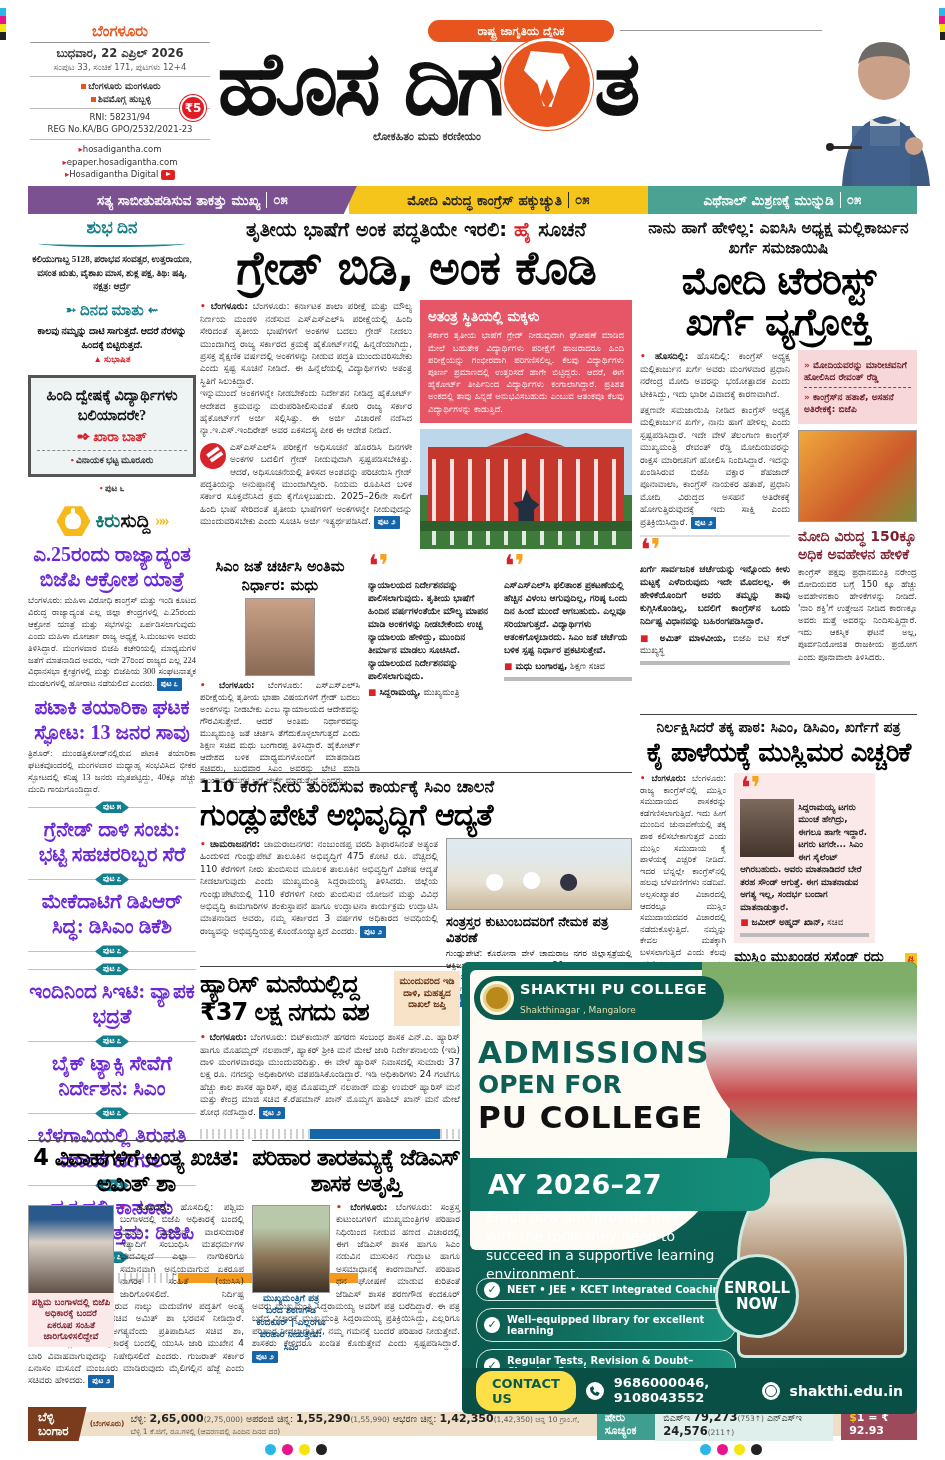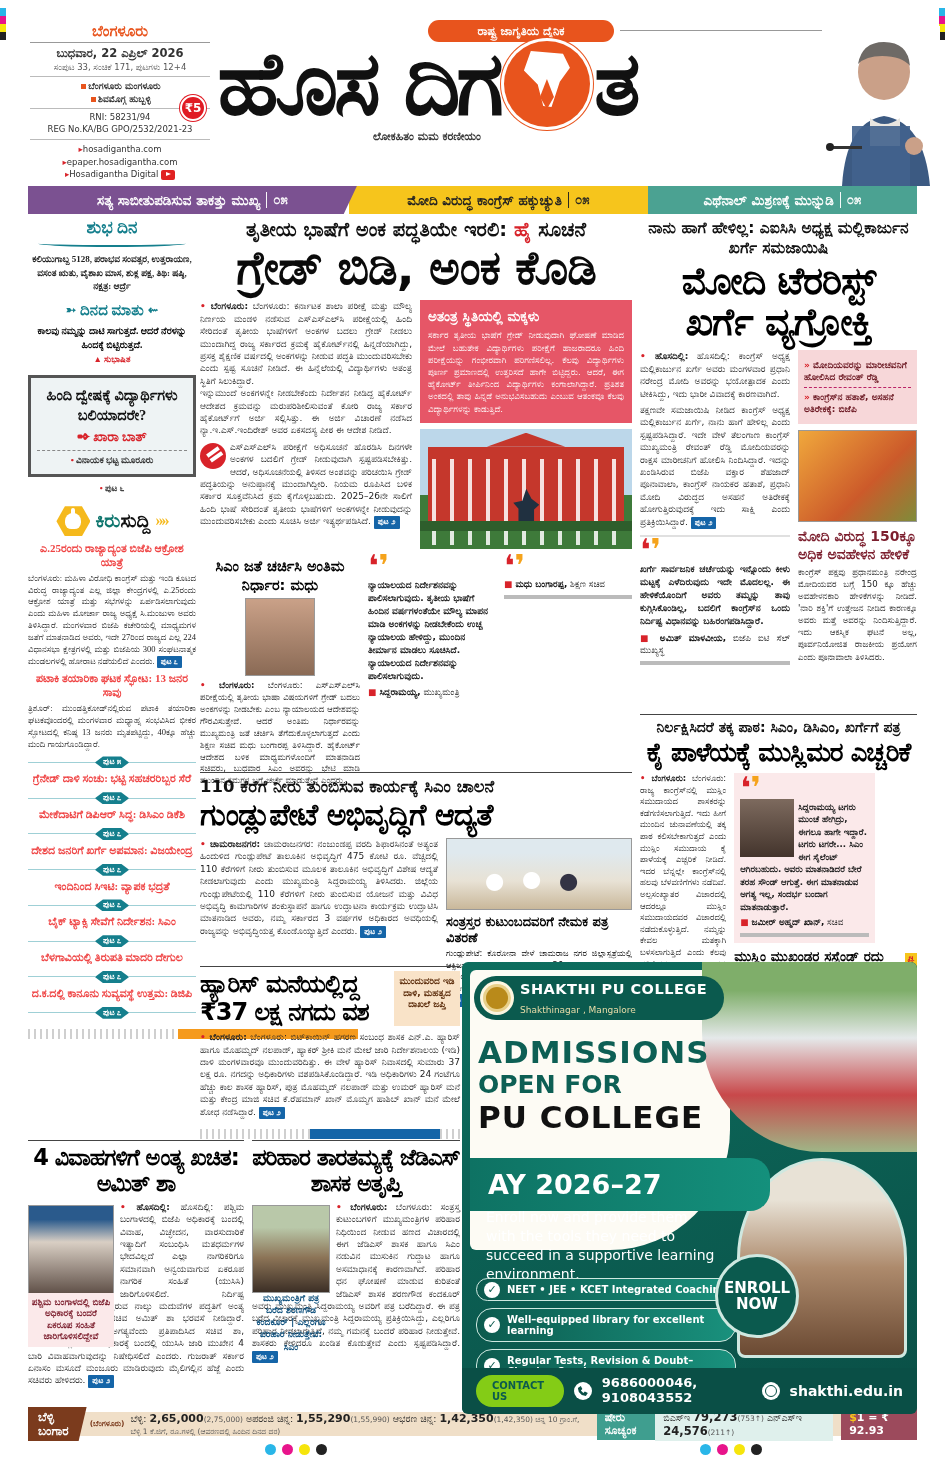--- a/index.html
+++ b/index.html
@@ -67,21 +67,21 @@
   .khara-a:before{content:"• "; color:#d8232a;}
   .page-tag-sm { font-size:8.5px; font-weight:bold; color:#444; text-align:center; margin-top:6px; }
   .page-tag-sm:before{content:"• "; color:#d8232a;}
   .kiru { display:flex; align-items:center; justify-content:center; gap:5px; margin:12px 0 6px; }
   .kiru-hex { width:34px; height:30px; background:#f5b91c; clip-path:polygon(25% 0,75% 0,100% 50%,75% 100%,25% 100%,0 50%); display:flex; align-items:center; justify-content:center; }
   .kiru-hand { width:16px; height:16px; background:#fff; border-radius:50% 50% 40% 40%; position:relative;}
   .kiru-hand:after{content:""; position:absolute; left:6px; top:-5px; width:4px; height:9px; background:#fff; border-radius:2px;}
   .kiru-txt { font-size:19px; font-weight:bold; }
   .kiru-txt .r { color:#0f766e; } .kiru-txt .b{ color:#111; }
   .chev { color:#f5b91c; font-weight:bold; font-size:16px; letter-spacing:-2px; }
-  .brief-h { font-size:11px; font-weight:bold; text-align:center; line-height:1.25; color:#ef4444; margin-top:4px;}
+  .brief-h { font-size:20px; font-weight:bold; text-align:center; line-height:1.25; color:#6d28d9; margin-top:4px;}
   .brief-b { font-size:8.5px; color:#222; line-height:1.4; text-align:justify; margin-top:3px; }
   .brief-div { display:flex; align-items:center; margin:6px 0 2px; }
   .brief-div:before,.brief-div:after { content:""; flex:1; border-top:1.5px solid #9fd0d6; }
   .brief-div span { background:#157f8d; color:#fff; font-size:8px; font-weight:bold; padding:1px 8px; clip-path:polygon(8px 0,calc(100% - 8px) 0,100% 50%,calc(100% - 8px) 100%,8px 100%,0 50%); }
   .tick-bar { height:10px; background:repeating-linear-gradient(90deg,#cfcfcf 0 2px,#fff 2px 6px); position:relative; margin-top:10px;}
   .tick-bar .seg { position:absolute; top:0; height:10px; }
 
   
   .lead { position:absolute; left:200px; top:218px; width:432px; }
   .lead-kicker { font-size:19.5px; text-align:center; }
@@ -172,21 +172,21 @@
   .ad-head .a3 { font-size:31px; font-weight:bold; color:#111; letter-spacing:1px; }
   .ad-campus { position:absolute; right:0; top:0; width:215px; height:190px; background:linear-gradient(#7fae6a 15%, #e5e9ea 40%, #c8484a 70%, #9fb687); border-radius:0 6px 0 120px; }
   .ad-ay { position:absolute; left:8px; top:196px; width:300px; height:53px; background:linear-gradient(90deg,#0e7263,#14907c); color:#fff; font-size:27px; font-weight:bold; display:flex; align-items:center; padding-left:18px; border-radius:0 20px 20px 0; z-index:4;}
   .ad-enroll-txt { position:absolute; left:24px; top:246px; width:230px; color:#fff; font-size:14px; line-height:1.35; z-index:4;}
   .ad-bullets { position:absolute; left:14px; top:316px; width:260px; display:flex; flex-direction:column; gap:7px; z-index:4;}
   .ad-b { background:linear-gradient(90deg,#0c5a4e,#19917d); border:1.5px solid #cfe8e0; color:#fff; font-size:10px; font-weight:bold; border-radius:16px; padding:5px 8px 5px 30px; position:relative; }
   .ad-b:before { content:"✓"; position:absolute; left:7px; top:50%; transform:translateY(-50%); width:16px; height:16px; background:#fff; color:#0c5a4e; border-radius:50%; font-size:11px; font-weight:bold; text-align:center; line-height:16px;}
   .ad-students { position:absolute; right:10px; top:196px; width:170px; height:200px; border-radius:50% 50% 8px 8px; background:linear-gradient(#e8e2d6 20%, #ad8a6c 55%, #6b4a33); border:3px solid #cfe8e0; }
   .ad-enroll-btn { position:absolute; right:118px; top:292px; width:84px; height:84px; border-radius:50%; background:#0b5a4e; border:3px solid #cfe8e0; color:#fff; display:flex; flex-direction:column; align-items:center; justify-content:center; font-weight:bold; font-size:15px; line-height:1.1; z-index:5;}
   .ad-bottom { position:absolute; left:0; bottom:0; width:100%; height:46px; background:#0a4f46; display:flex; align-items:center; gap:10px; padding:0 14px; z-index:6;}
-  .contact-pill { background:#84cc16; color:#0b5a4e; font-weight:bold; font-size:10px; border-radius:16px; padding:5px 16px; }
+  .contact-pill { background:#fde047; color:#0b5a4e; font-weight:bold; font-size:13px; border-radius:16px; padding:5px 16px; }
   .phone-ic { width:18px; height:18px; border-radius:50%; background:#fff; position:relative; flex:0 0 auto;}
   .phone-ic:after{content:""; position:absolute; left:4px; top:4px; width:10px; height:10px; background:#0a4f46; clip-path:polygon(0 20%,30% 0,45% 30%,30% 45%,55% 70%,70% 55%,100% 70%,80% 100%,40% 90%,10% 60%);}
   .ad-phones { color:#fff; font-weight:bold; font-size:13px; line-height:1.15; }
   .globe-ic { width:18px; height:18px; border-radius:50%; background:#fff; position:relative; flex:0 0 auto;}
   .globe-ic:after{content:""; position:absolute; inset:3px; border:1.5px solid #0a4f46; border-radius:50%;}
   .ad-web { color:#fff; font-weight:bold; font-size:14px; }
 
   
   .shah { position:absolute; left:28px; top:1140px; width:216px; border-top:1.5px solid #444; padding-top:4px;}
   .b-head { font-size:22.5px; font-weight:bold; text-align:center; letter-spacing:-1px; line-height:1.15; }
@@ -333,21 +333,20 @@
         <span>ಪುಟ ೫</span>
       </div>
     <div class="brief-h">ಗ್ರೆನೇಡ್ ದಾಳಿ ಸಂಚು: ಭಟ್ಟಿ ಸಹಚರರಿಬ್ಬರ ಸೆರೆ</div>
     <div class="brief-div">
         <span>ಪುಟ ೭</span>
       </div>
     <div class="brief-h">ಮೇಕೆದಾಟಿಗೆ ಡಿಪಿಆರ್ ಸಿದ್ಧ: ಡಿಸಿಎಂ ಡಿಕೆಶಿ</div>
     <div class="brief-div">
         <span>ಪುಟ ೭</span>
       </div>
-    <div class="brief-h">ದೇಶದ ಜನರಿಗೆ ಖರ್ಗೆ ಅಪಮಾನ: ವಿಜಯೇಂದ್ರ</div>
     <div class="brief-div">
         <span>ಪುಟ ೭</span>
       </div>
     <div class="brief-h">ಇಂದಿನಿಂದ ಸಿಇಟಿ: ವ್ಯಾಪಕ ಭದ್ರತೆ</div>
     <div class="brief-div">
         <span>ಪುಟ ೭</span>
       </div>
     <div class="brief-h">ಬೈಕ್ ಟ್ಯಾಕ್ಸಿ ಸೇವೆಗೆ ನಿರ್ದೇಶನ: ಸಿಎಂ</div>
     <div class="brief-div">
         <span>ಪುಟ ೭</span>
@@ -396,20 +395,21 @@
         <div class="portrait"></div>
         <div class="body-txt" style="font-size:8.6px"><span class="dl">ಬೆಂಗಳೂರು:</span> <span>ಬೆಂಗಳೂರು: ಎಸ್‌ಎಸ್‌ಎಲ್‌ಸಿ ಪರೀಕ್ಷೆಯಲ್ಲಿ ತೃತೀಯ ಭಾಷಾ ವಿಷಯಗಳಿಗೆ ಗ್ರೇಡ್ ಬದಲು ಅಂಕಗಳನ್ನು ನೀಡಬೇಕು ಎಂಬ ನ್ಯಾಯಾಲಯದ ಆದೇಶವನ್ನು ಗೌರವಿಸುತ್ತೇವೆ. ಆದರೆ ಅಂತಿಮ ನಿರ್ಧಾರವನ್ನು ಮುಖ್ಯಮಂತ್ರಿ ಜತೆ ಚರ್ಚಿಸಿ ತೆಗೆದುಕೊಳ್ಳಲಾಗುತ್ತದೆ ಎಂದು ಶಿಕ್ಷಣ ಸಚಿವ ಮಧು ಬಂಗಾರಪ್ಪ ತಿಳಿಸಿದ್ದಾರೆ. ಹೈಕೋರ್ಟ್ ಆದೇಶದ ಬಳಿಕ ಮಾಧ್ಯಮಗಳೊಂದಿಗೆ ಮಾತನಾಡಿದ ಸಚಿವರು, ಬುಧವಾರ ಸಿಎಂ ಅವರನ್ನು ಭೇಟಿ ಮಾಡಿ ಮುಂದಿನ ಕ್ರಮಗಳ ಬಗ್ಗೆ ಚರ್ಚೆ ಮಾಡುತ್ತೇನೆ ಎಂದರು.</span></div>
       </div>
       <div class="sub3" style="width:128px">
         <div class="qmark"><span class="q1">❛</span><span class="q2">❜</span></div>
         <div class="quote-txt">ನ್ಯಾಯಾಲಯದ ನಿರ್ದೇಶನವನ್ನು ಪಾಲಿಸಲಾಗುವುದು. ತೃತೀಯ ಭಾಷೆಗೆ ಹಿಂದಿನ ವರ್ಷಗಳಂತೆಯೇ ಮೌಲ್ಯ ಮಾಪನ ಮಾಡಿ ಅಂಕಗಳನ್ನು ನೀಡಬೇಕೆಂದು ಉಚ್ಚ ನ್ಯಾಯಾಲಯ ಹೇಳಿದ್ದು, ಮುಂದಿನ ತೀರ್ಮಾನ ಮಾಡಲು ಸೂಚಿಸಿದೆ. ನ್ಯಾಯಾಲಯದ ನಿರ್ದೇಶನವನ್ನು ಪಾಲಿಸಲಾಗುವುದು.</div>
         <div class="quote-by"><b>ಸಿದ್ದರಾಮಯ್ಯ,</b><span> ಮುಖ್ಯಮಂತ್ರಿ</span></div>
       </div>
       <div class="sub3" style="width:128px">
         <div class="qmark"><span class="q1">❛</span><span class="q2">❜</span></div>
+        <div class="quote-txt">ಎಸ್‌ಎಸ್‌ಎಲ್‌ಸಿ ಫಲಿತಾಂಶ ಪ್ರಕಟಣೆಯಲ್ಲಿ ಹೆಚ್ಚಿನ ವಿಳಂಬ ಆಗುವುದಿಲ್ಲ, ಗರಿಷ್ಠ ಒಂದು ದಿನ ಹಿಂದೆ ಮುಂದೆ ಆಗಬಹುದು. ಎಲ್ಲವೂ ಸರಿಯಾಗುತ್ತದೆ. ವಿದ್ಯಾರ್ಥಿಗಳು ಆತಂಕಗೊಳ್ಳಬಾರದು. ಸಿಎಂ ಜತೆ ಚರ್ಚೆಯ ಬಳಿಕ ಸ್ಪಷ್ಟ ನಿರ್ಧಾರ ಪ್ರಕಟಿಸುತ್ತೇವೆ.</div>
         <div class="quote-by"><b>ಮಧು ಬಂಗಾರಪ್ಪ,</b><span> ಶಿಕ್ಷಣ ಸಚಿವ</span></div>
         <div class="gray-bar"></div>
       </div>
     </div>
   </div>
 
   <div class="modi">
     <div class="modi-kicker kicker">ನಾನು ಹಾಗೆ ಹೇಳಿಲ್ಲ: ಎಐಸಿಸಿ ಅಧ್ಯಕ್ಷ ಮಲ್ಲಿಕಾರ್ಜುನ ಖರ್ಗೆ ಸಮಜಾಯಿಷಿ</div>
     <div class="modi-head">
       <div>ಮೋದಿ ಟೆರರಿಸ್ಟ್</div>

